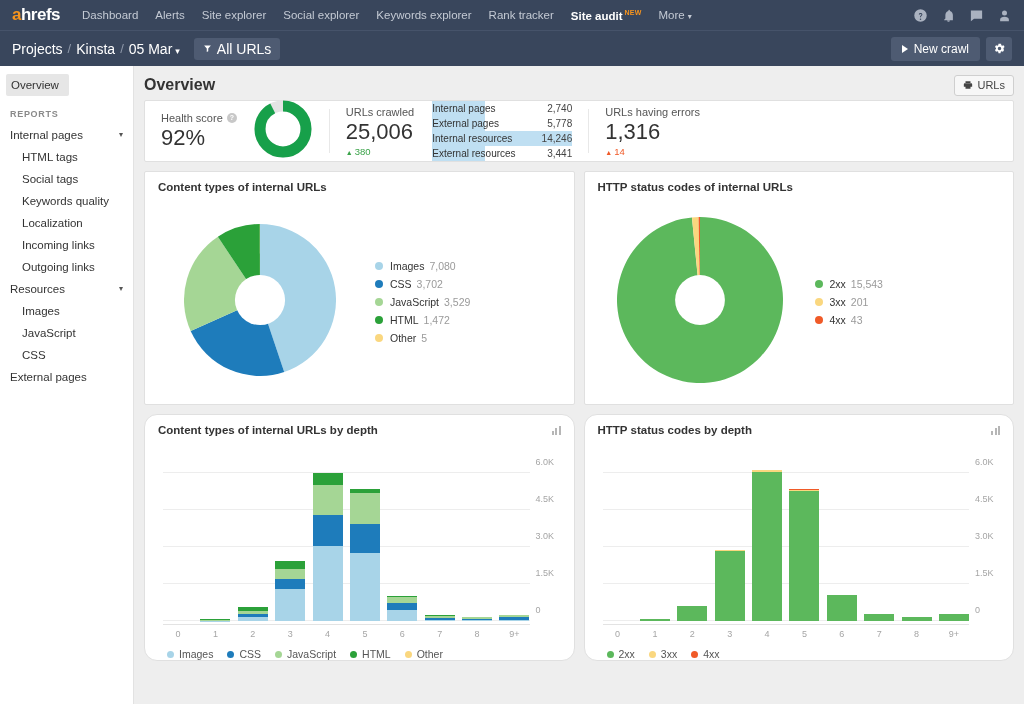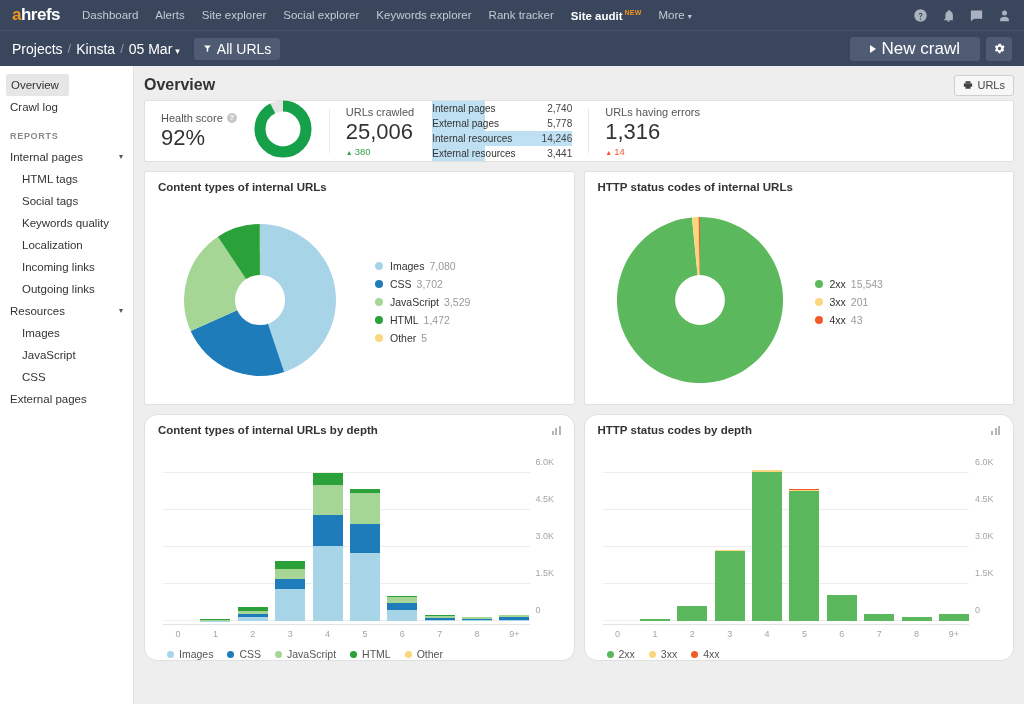--- a/index.html
+++ b/index.html
@@ -45,22 +45,22 @@
   .crumb .caret { font-size: 9px; margin-left: 3px; }
   #allurls {
     margin-left: 14px; background: #4e5b72; border-radius: 3px;
     height: 22px; display: flex; align-items: center; padding: 0 9px;
     font-size: 14px; color: #ffffff; cursor: pointer;
   }
   #allurls svg { width: 9px; height: 9px; fill: #ffffff; margin-right: 5px; }
   #crumbspacer { flex: 1; }
   #newcrawl {
     background: #4e5b72; border-radius: 3px; height: 24px;
-    display: flex; align-items: center; padding: 0 20px;
-    font-size: 17px; color: #ffffff; cursor: pointer; margin-right: 6px;
+    display: flex; align-items: center; padding: 0 11px;
+    font-size: 12px; color: #ffffff; cursor: pointer; margin-right: 6px;
   }
   #newcrawl .tri {
     width: 0; height: 0; border-left: 6px solid #fff;
     border-top: 4px solid transparent; border-bottom: 4px solid transparent;
     margin-right: 6px;
   }
   #gearbtn {
     background: #4e5b72; border-radius: 3px; height: 24px; width: 26px;
     display: flex; align-items: center; justify-content: center; cursor: pointer;
   }
@@ -227,22 +227,20 @@
       <path d="M19.4 13a7.8 7.8 0 000-2l2-1.6-2-3.4-2.4 1a7.6 7.6 0 00-1.7-1l-.4-2.6H10.1l-.4 2.6a7.6 7.6 0 00-1.7 1l-2.4-1-2 3.4L5.6 11a7.8 7.8 0 000 2l-2 1.6 2 3.4 2.4-1c.5.4 1.1.8 1.7 1l.4 2.6h3.8l.4-2.6c.6-.2 1.2-.6 1.7-1l2.4 1 2-3.4zM12 15.2A3.2 3.2 0 1112 8.8a3.2 3.2 0 010 6.4z"></path>
     </svg>
   </div>
 </div>
 
 <div id="wrap">
 
   <div id="sidebar">
     <div id="side-top"><div class="side-item selected">
           <span>Overview</span>
-        </div><div class="side-item">
-          <span>Crawl log</span>
         </div></div>
     <div class="side-head">REPORTS</div>
     <div id="side-reports">
         <div class="side-item">
           <span>Internal pages</span>
           <span class="sidecaret">▾</span>
         </div>
         <div class="side-item sub">
           <span>HTML tags</span>
         </div>

